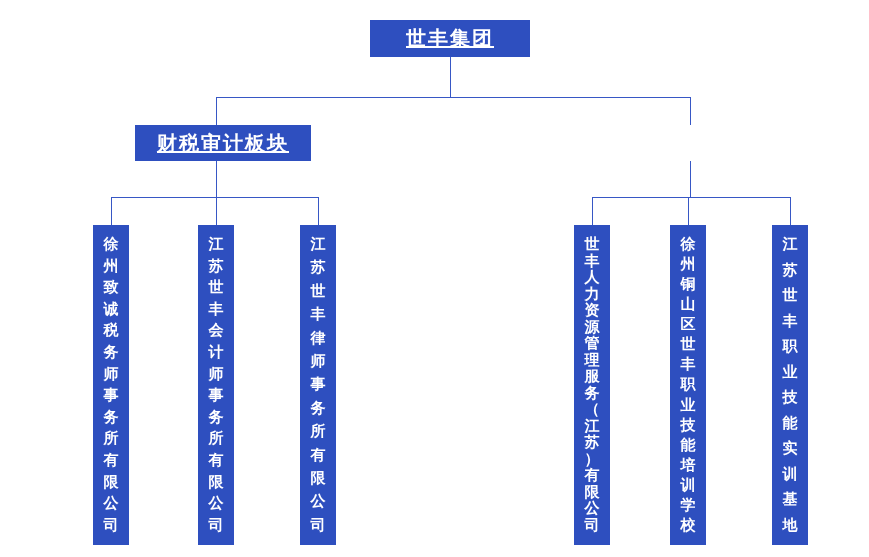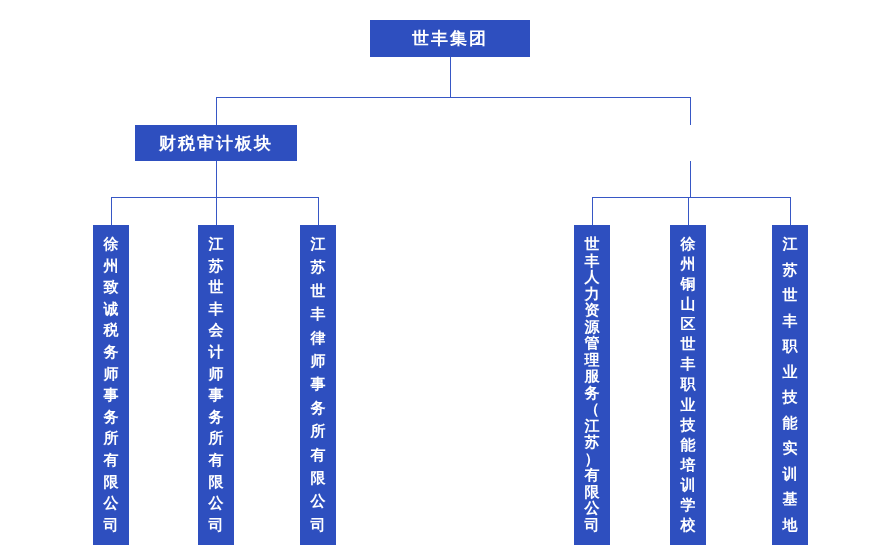--- a/index.html
+++ b/index.html
@@ -25,23 +25,24 @@
     position: absolute;
     background: var(--box, #2e4fbf);
     color: var(--text, #ffffff);
     display: flex;
     align-items: center;
     justify-content: center;
     box-sizing: border-box;
     font-weight: 600;
   }
   .node.header {
-    font-size: 17px;
+    font-size: 20px;
     letter-spacing: 2px;
     white-space: nowrap;
+    text-decoration: underline;
   }
   .node.leaf {
     flex-direction: column;
     justify-content: space-between;
     padding: 12px 0;
     font-size: 15px;
   }
   .node.leaf span {
     display: block;
     line-height: 1;
@@ -66,21 +67,21 @@
 
   <div class="line v" style="left:111px;top:197px;height:28px"></div>
   <div class="line v" style="left:216px;top:197px;height:28px"></div>
   <div class="line v" style="left:318px;top:197px;height:28px"></div>
   <div class="line v" style="left:592px;top:197px;height:28px"></div>
   <div class="line v" style="left:688px;top:197px;height:28px"></div>
   <div class="line v" style="left:790px;top:197px;height:28px"></div>
 
   <div class="node header" style="left:370px;top:20px;width:160px;height:37px">世丰集团</div>
 
-  <div class="node header" style="left:135px;top:125px;width:162px;height:36px">财税审计板块</div>
+  <div class="node header" style="left:135px;top:125px;width:176px;height:36px">财税审计板块</div>
 
   <div class="node leaf" style="left:93px;top:225px;width:36px;height:320px">
       <span>徐</span>
       <span>州</span>
       <span>致</span>
       <span>诚</span>
       <span>税</span>
       <span>务</span>
       <span>师</span>
       <span>事</span>

